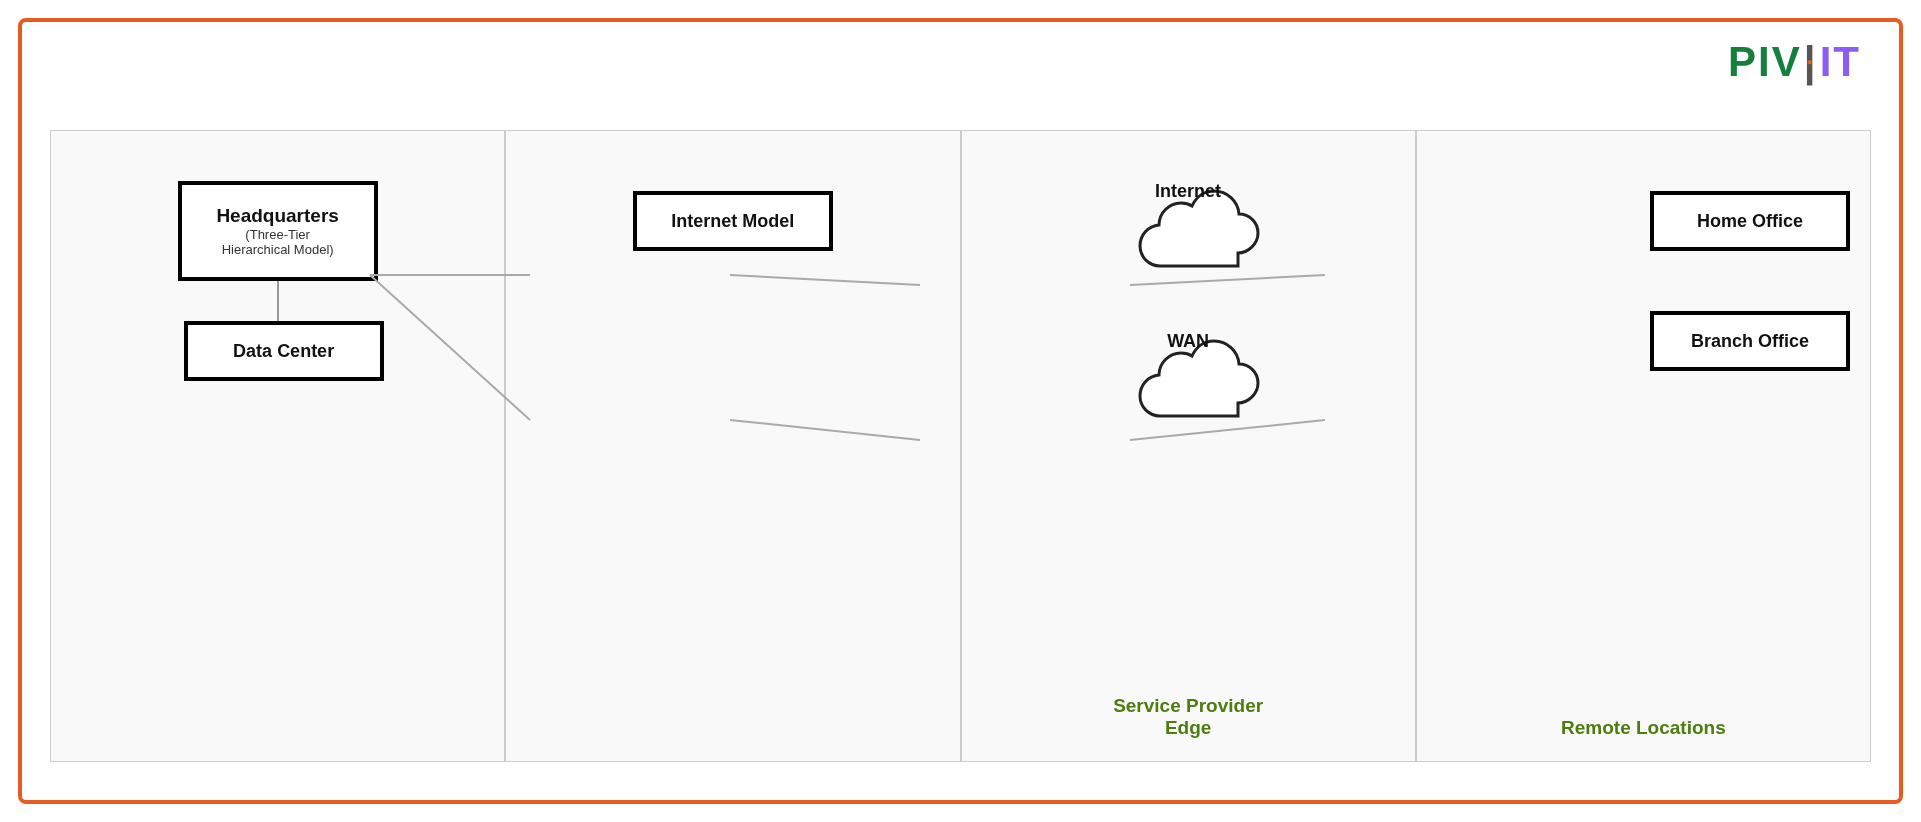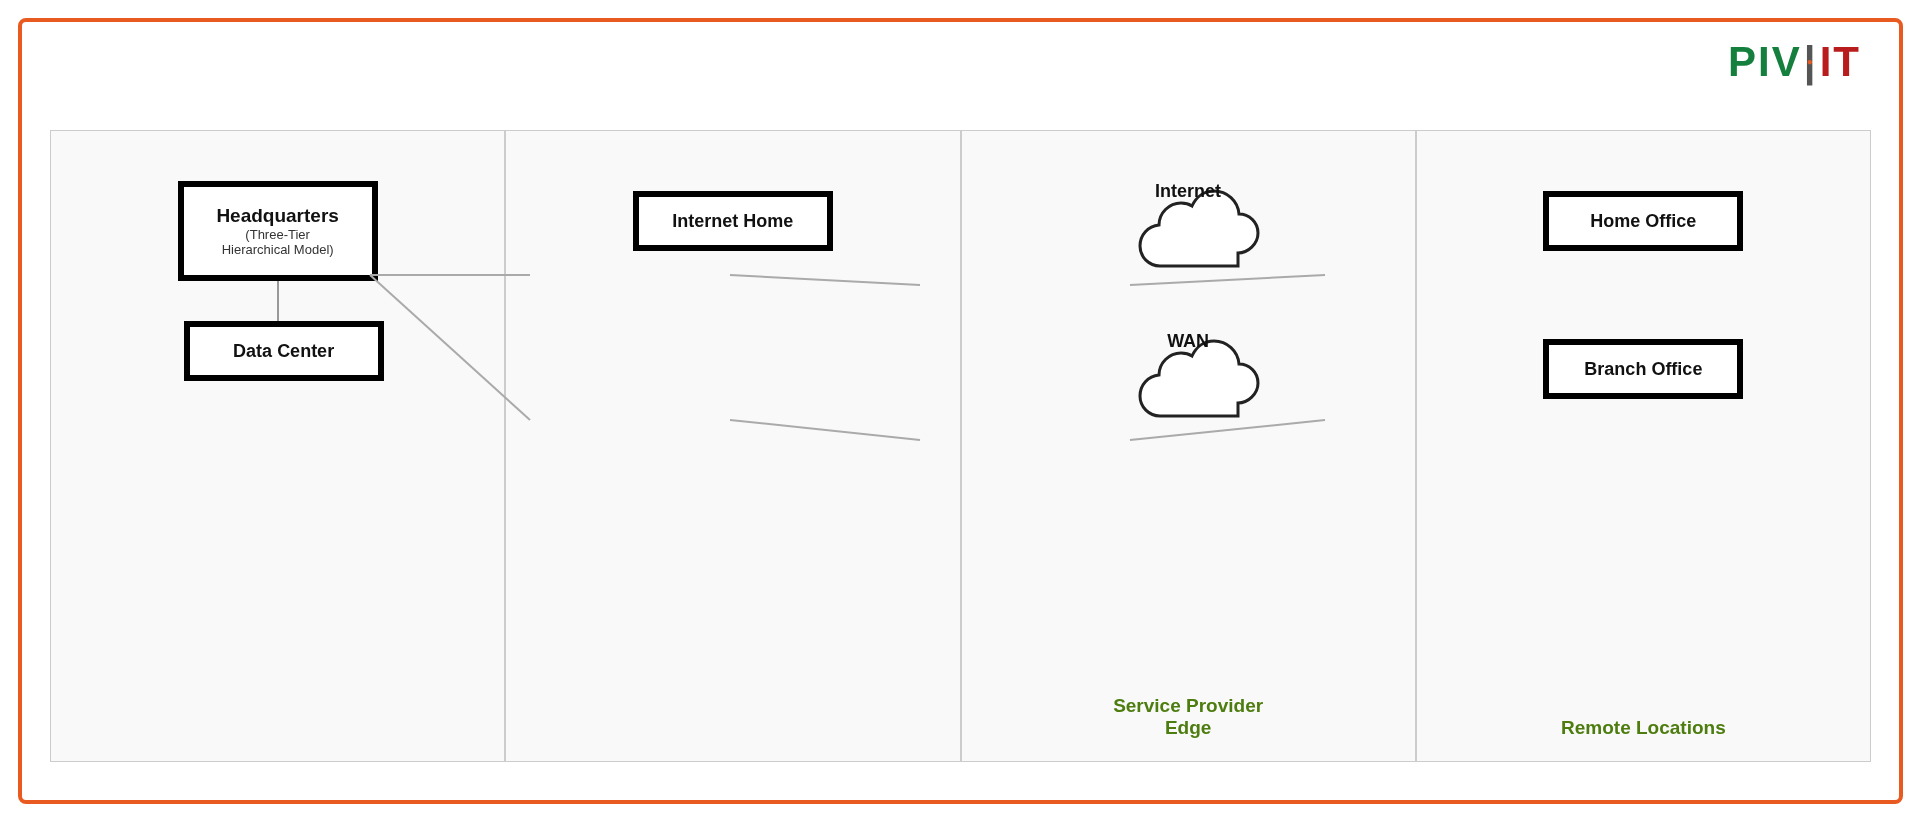--- a/index.html
+++ b/index.html
@@ -29,21 +29,21 @@
       top: 38px;
       right: 60px;
       font-size: 42px;
       font-weight: 700;
       color: #555;
       letter-spacing: 2px;
       display: flex;
       align-items: center;
     }
     .logo .piv { color: #15803d; }
-    .logo .it { color: #b91c1c; }
+    .logo .it { color: #8b5cf6; }
 
     
     .diagram {
       position: absolute;
       top: 130px;
       left: 50px;
       right: 50px;
       bottom: 60px;
       display: flex;
       flex-direction: row;
@@ -68,21 +68,21 @@
       left: 0;
       right: 0;
       text-align: center;
       font-size: 19px;
       font-weight: 700;
       color: #4d7c0f;
     }
 
     
     .node-box {
-      border: 6px solid #000000;
+      border: 4px solid #000000;
       background: #fff;
       padding: 8px 22px;
       text-align: center;
       font-size: 18px;
       font-weight: 700;
       color: #111;
       min-width: 170px;
       min-height: 60px;
       display: flex;
       align-items: center;
@@ -186,22 +186,22 @@
     }
 
     
     .remote-section {
       flex: 1.1;
     }
 
     .remote-nodes {
       display: flex;
       flex-direction: column;
-      align-items: center;
-      gap: 88px;
+      align-items: flex-end;
+      gap: 60px;
       margin-top: 30px;
       width: 100%;
     }
 
     .remote-box {
       width: 200px;
     }
 
     
     .connections-svg {
@@ -238,21 +238,21 @@
           <div class="hq-subtitle">(Three-Tier<br>Hierarchical Model)</div>
         </div>
       </div>
       <div class="campus-connector"></div>
       <div class="node-box dc-box">Data Center</div>
     </div>
   </div>
 
   <div class="section edge-section">
     <div class="edge-nodes">
-      <div class="node-box edge-box">Internet Home</div>
+      <div class="node-box edge-box">Internet Model</div>
     </div>
   </div>
 
   <div class="section sp-section">
     <div class="sp-nodes">
 
       <div class="cloud">
         <svg viewBox="0 0 160 100" xmlns="http://www.w3.org/2000/svg">
           <path d="M130,72 C140,72 150,63 150,52 C150,41 141,33 131,33 C130,20 119,10 106,10 C96,10 88,16 84,25 C81,23 77,22 73,22 C61,22 51,32 51,44 C51,44 51,44 51,44 C40,45 32,54 32,65 C32,76 41,85 52,85 L130,85 C130,85 130,72 130,72 Z" fill="#fff" stroke="#222" stroke-width="3"></path>
         </svg>

